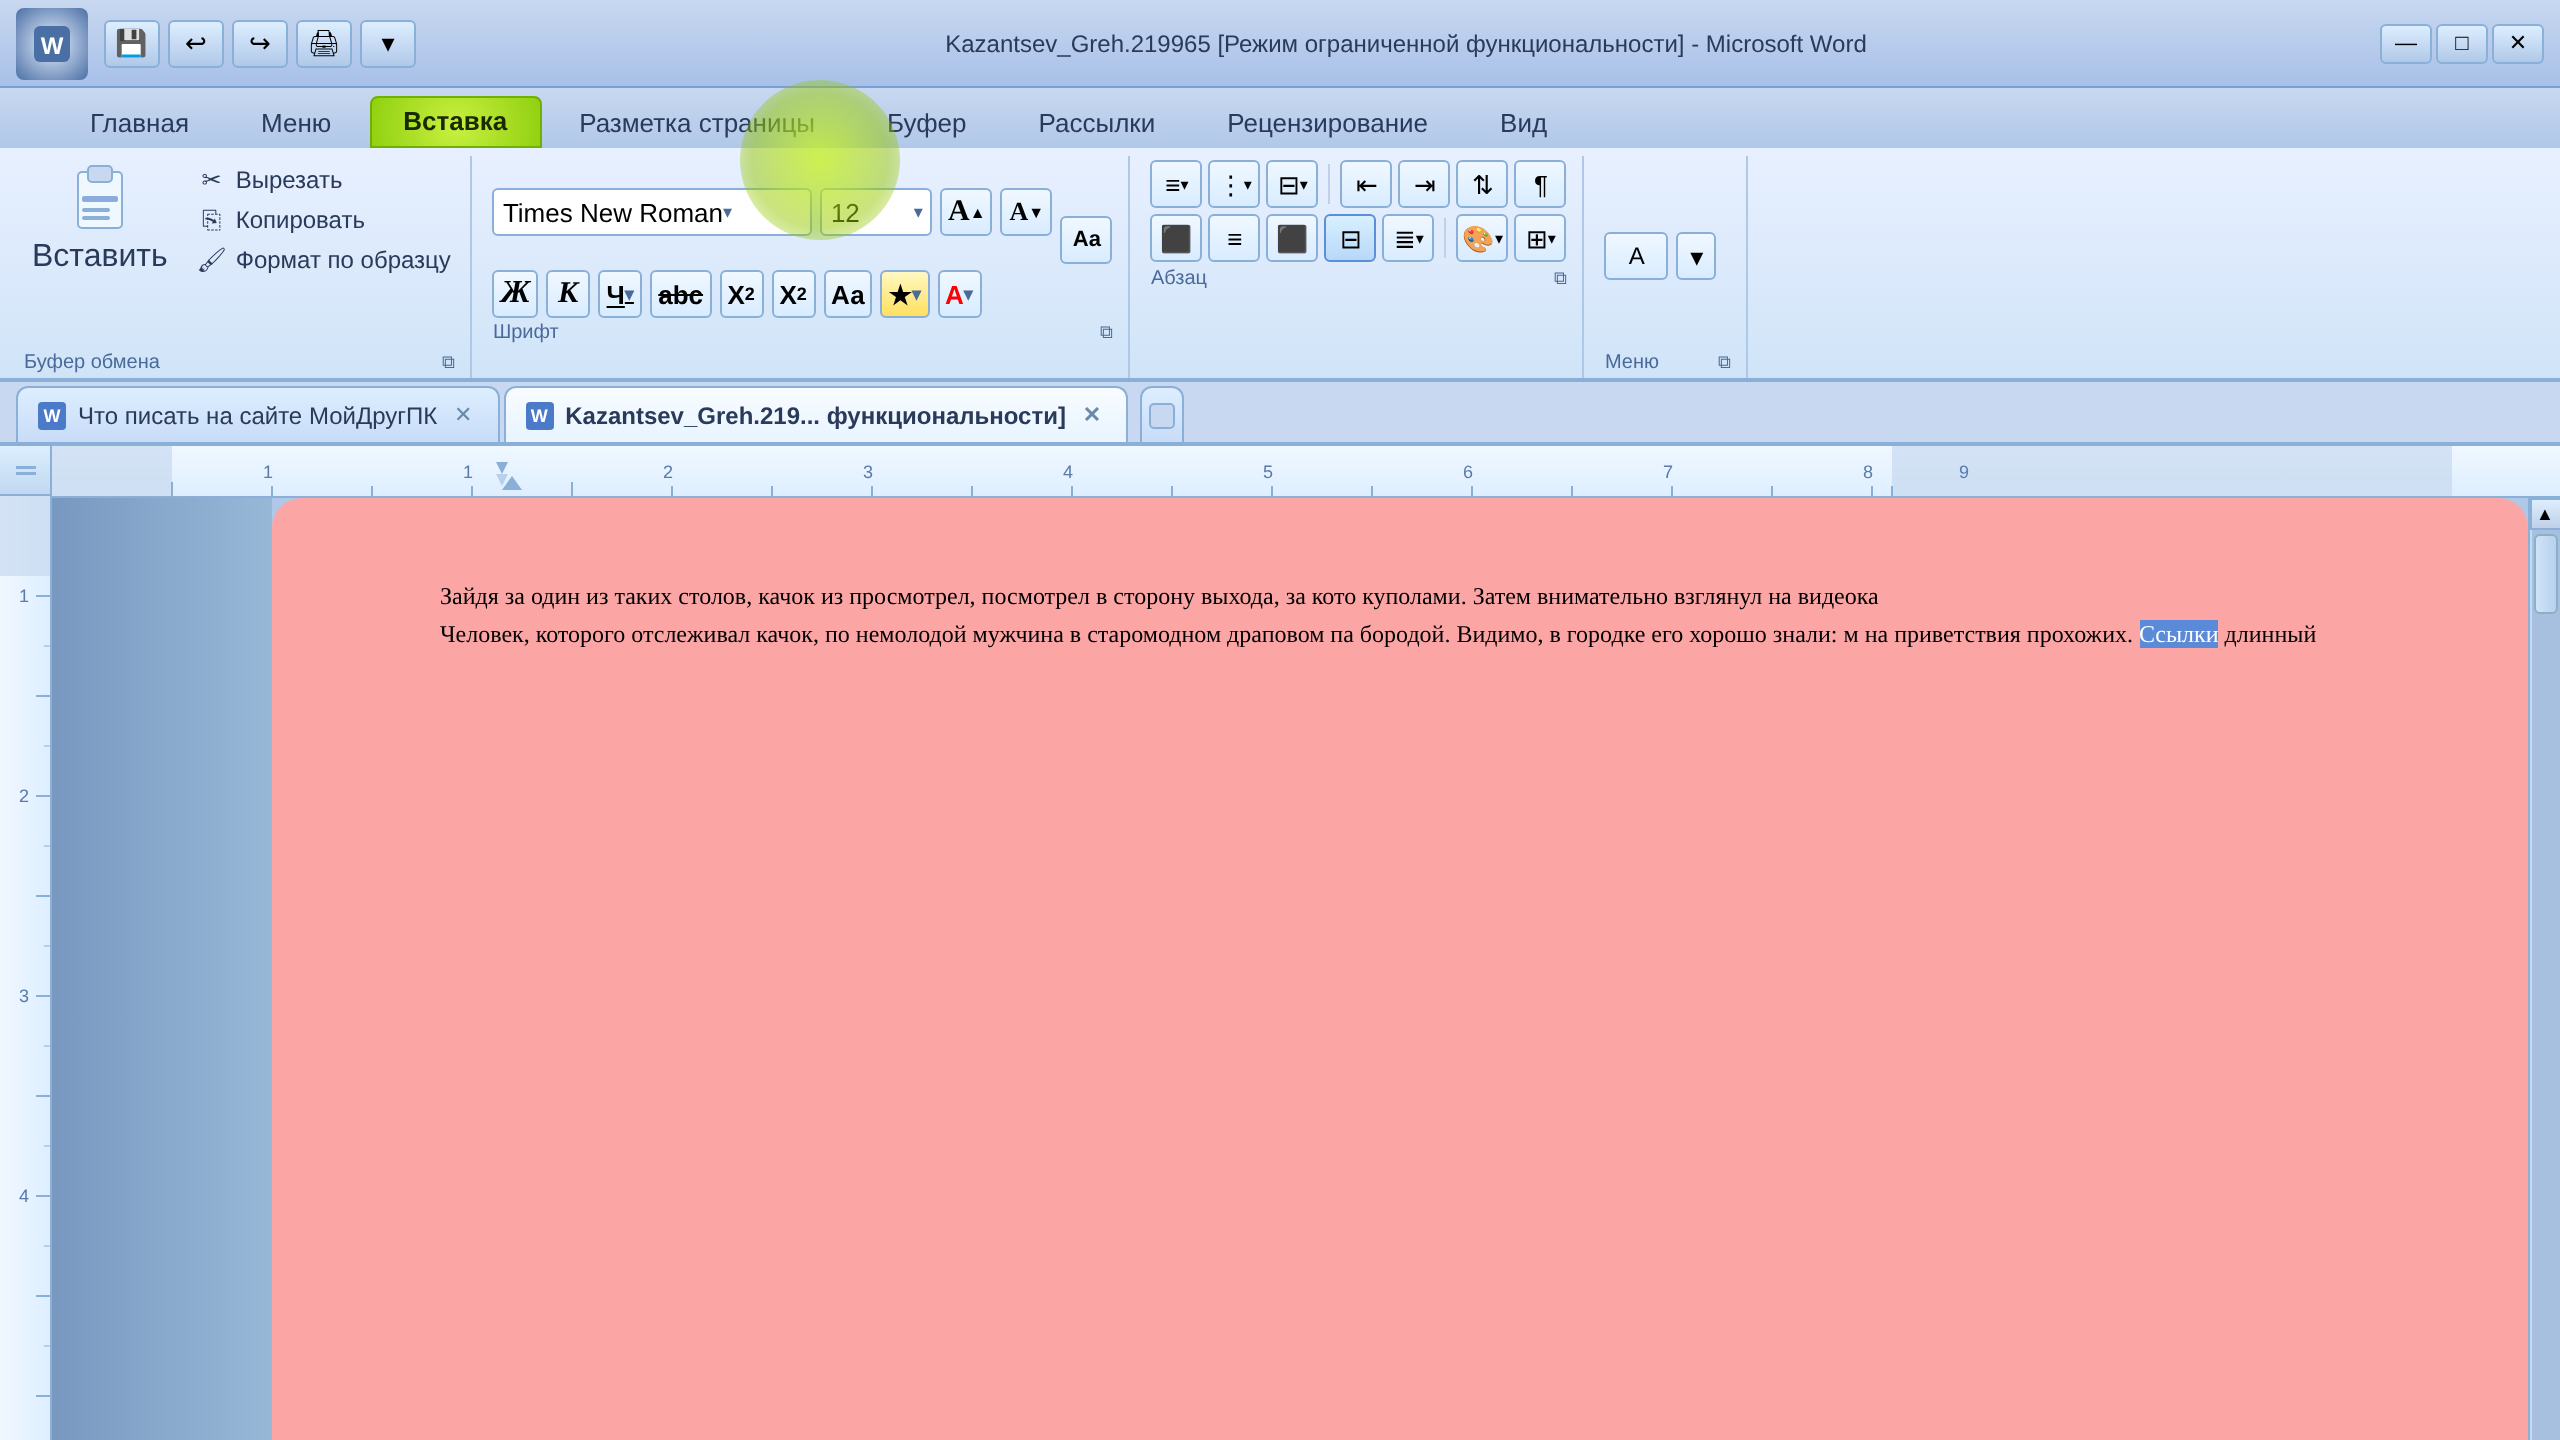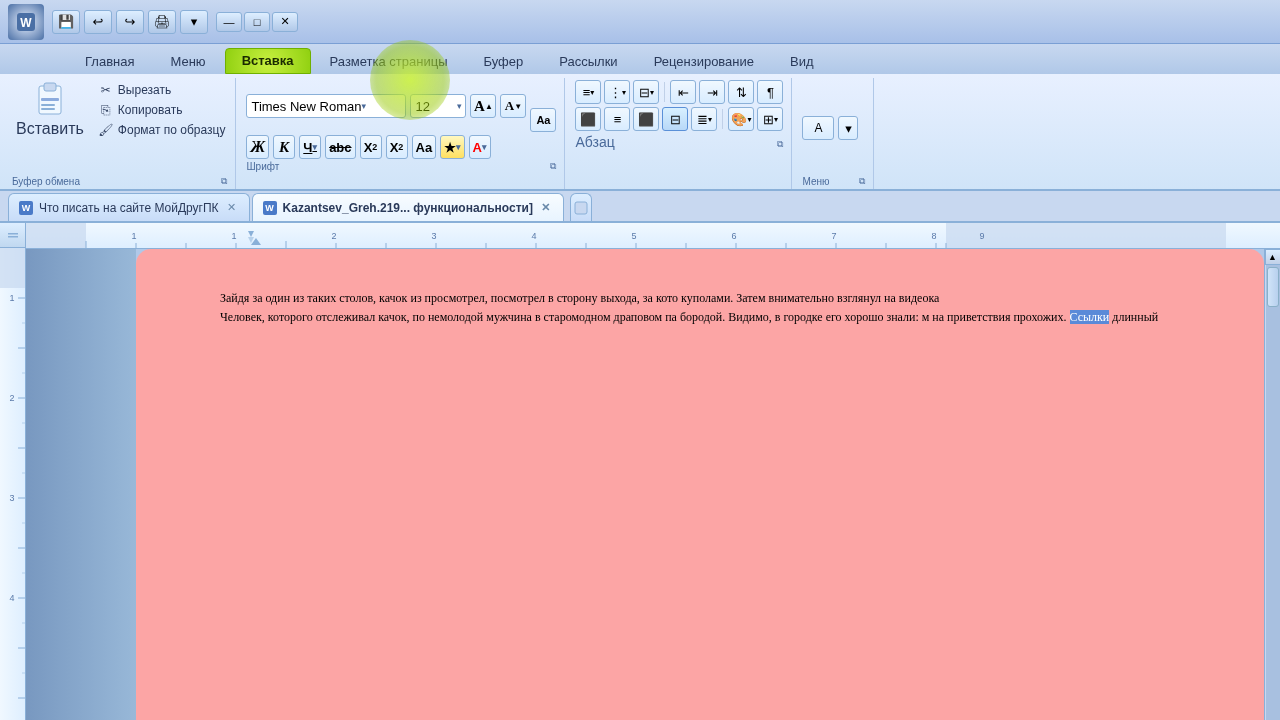--- a/index.html
+++ b/index.html
@@ -49,21 +49,21 @@
       display: flex; align-items: center; justify-content: center;
       font-size: 11px; cursor: pointer;
     }
 
     
     .ribbon-tabs {
       background: linear-gradient(to bottom, #c8d8f0, #b0c8e8);
       height: 30px;
       display: flex;
       align-items: flex-end;
-      padding-left: 68px;
+      padding-left: 28px;
       border-bottom: none;
     }
     .ribbon-tab {
       padding: 4px 16px 5px;
       font-size: 13px;
       color: #2a3a5a;
       cursor: pointer;
       border: 1px solid transparent;
       border-bottom: none;
       border-radius: 4px 4px 0 0;
@@ -390,20 +390,21 @@
         <text x="11" y="16" text-anchor="middle" font-size="12" fill="white" font-weight="bold">W</text>
       </svg>
   </div>
   <div class="title-bar-controls">
     <div class="title-bar-btn">💾</div>
     <div class="title-bar-btn">↩</div>
     <div class="title-bar-btn">↪</div>
     <div class="title-bar-btn">🖨</div>
     <div class="title-bar-btn">▾</div>
   </div>
+  <div class="title-bar-title">Kazantsev_Greh.219965 [Режим ограниченной функциональности] - Microsoft Word</div>
   <div class="title-bar-winbtns">
     <div class="win-btn">—</div>
     <div class="win-btn">□</div>
     <div class="win-btn">✕</div>
   </div>
 </div>
 
 <div class="ribbon-tabs">
   <div class="ribbon-tab">Главная</div>
   <div class="ribbon-tab">Меню</div>
@@ -509,21 +510,21 @@
       <div class="para-btn">⬛</div>
       <div class="para-btn">≡</div>
       <div class="para-btn">⬛</div>
       <div class="para-btn" style="background:linear-gradient(to bottom,#d8f0ff,#b8d8f8);border-color:#5a90d8;">⊟</div>
       <div class="para-btn">≣<span style="font-size:8px">▾</span></div>
       <div style="width:1px;background:#c0d0e8;height:20px;margin:0 2px;"></div>
       <div class="para-btn">🎨<span style="font-size:8px">▾</span></div>
       <div class="para-btn">⊞<span style="font-size:8px">▾</span></div>
     </div>
     <div class="ribbon-group-bottom">
-      <span style="font-size:14px;color:#4a6a9a;">Абзац</span>
+      <span style="font-size:10px;color:#4a6a9a;">Абзац</span>
       <span class="ribbon-group-expand">⧉</span>
     </div>
   </div>
 
   <div style="display:flex;flex-direction:column;padding:2px 8px;border-right:1px solid #b0c8e8;min-width:80px;">
     <div style="display:flex;gap:4px;flex:1;align-items:center;">
       <div class="para-btn" style="width:32px;font-size:12px;">A</div>
       <div class="para-btn" style="width:20px;">▾</div>
     </div>
     <div class="ribbon-group-bottom">

